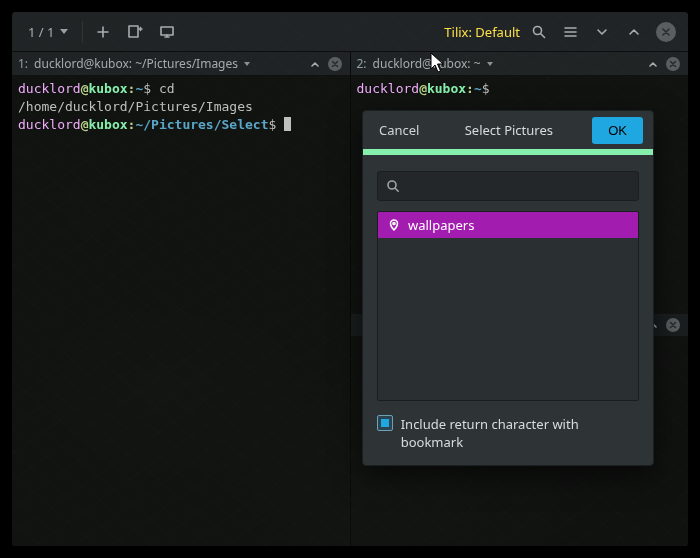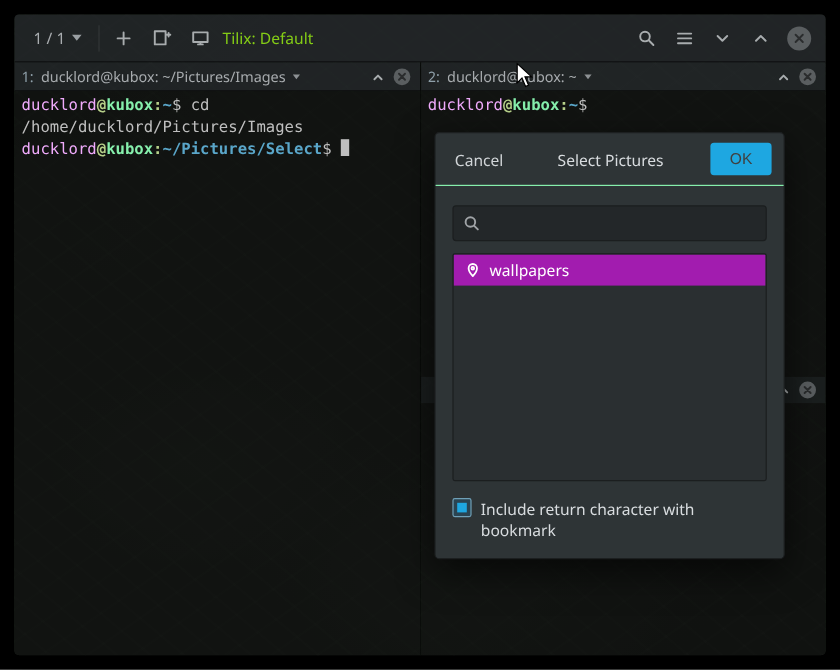--- a/index.html
+++ b/index.html
@@ -47,21 +47,21 @@
   }
   .hbtn {
     min-width: 28px; height: 28px;
     display: inline-flex; align-items: center; justify-content: center;
     border-radius: 3px; color: #a9adb0;
     cursor: pointer;
   }
   .hbtn.pill { padding: 0 8px; gap: 6px; }
   .chev { width: 0; height: 0; border-left:4px solid transparent; border-right:4px solid transparent; border-top:5px solid #9a9fa3; }
   .sep { width: 1px; height: 22px; background: rgba(255,255,255,.08); margin: 0 2px; }
-  .wtitle { flex: 1; text-align: left; color: #84cc16; font-size: 13px; }
+  .wtitle { flex: 1; text-align: right; color: #fde047; font-size: 13px; }
   .svgicon { fill:none; stroke:#a8acae; stroke-width:1.6; stroke-linecap:round; stroke-linejoin:round; }
   .closecircle {
     width: 20px; height: 20px; border-radius: 50%; background: #5a5e60;
     display:inline-flex; align-items:center; justify-content:center;
   }
   .closecircle svg { stroke:#2a2c2d; }
   
   .split { position: relative; z-index: 2; display:flex; height: calc(100% - 40px); }
   .pane { flex:1; display:flex; flex-direction:column; position:relative; }
   .pane + .pane { border-left: 1px solid rgba(0,0,0,.6); }
@@ -114,26 +114,26 @@
     width: 292px;
     background: #2e3436;
     border: 1px solid #1c1f20;
     border-radius: 4px;
     box-shadow: 0 10px 30px rgba(0,0,0,.6);
     color:#d8dcdf;
   }
   .dlghdr {
     height: 44px; display:flex; align-items:center; justify-content:space-between;
     padding: 0 10px;
-    border-bottom: 1px solid #86efac;
+    border-bottom: 6px solid #86efac;
   }
   .dlghdr .cancel { color:#d0d4d7; padding:6px 6px; border-radius:3px; cursor:pointer; }
   .dlghdr .title { flex:1; text-align:center; font-size:13px; color:#d8dcdf; }
   .okbtn {
-    background:#1ea7e1; color:#404040; border:none;
+    background:#1ea7e1; color:#000000; border:none;
     padding: 6px 16px; border-radius:3px; font-size:13px; cursor:pointer;
   }
   .dlgbody { padding: 16px 14px 14px; }
   .search {
     height:30px; border:1px solid #1b1e1f; background:#232729;
     border-radius:3px; display:flex; align-items:center; padding:0 8px;
   }
   .search svg { stroke:#9fa3a6; }
   .search input {
     flex:1; background:transparent; border:none; outline:none;

